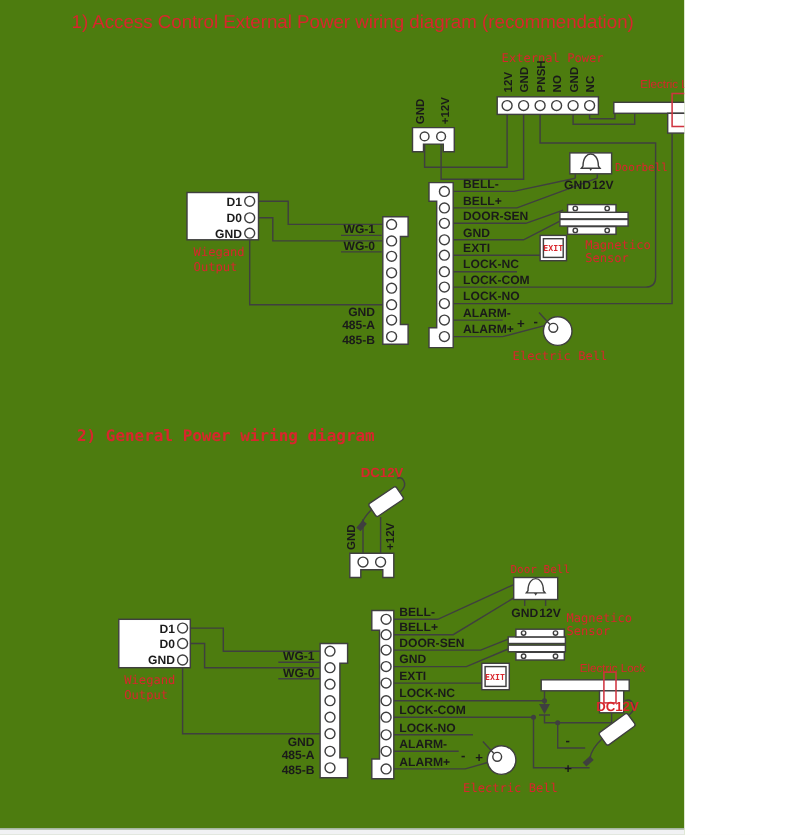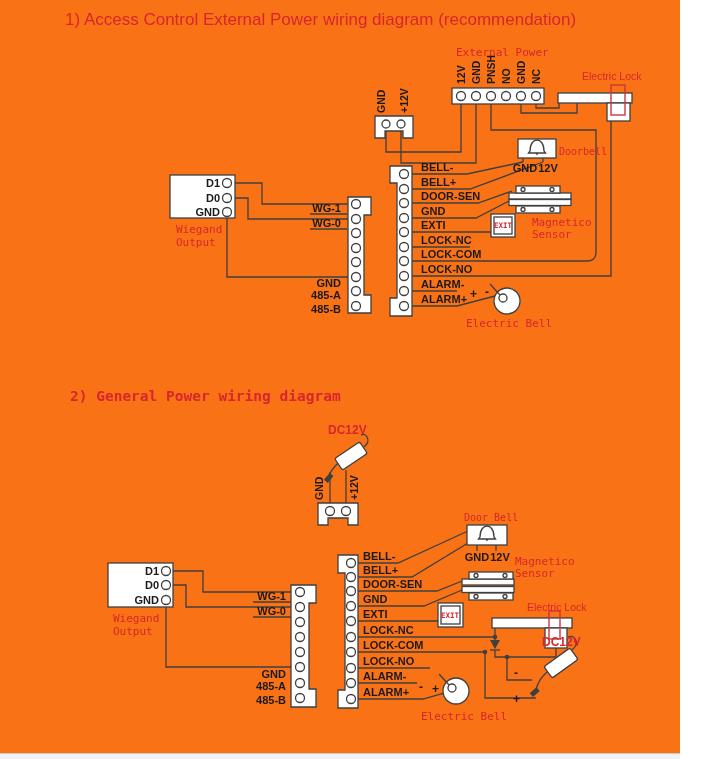--- a/index.html
+++ b/index.html
@@ -1,16 +1,16 @@
 <!DOCTYPE html>
 <html><head>
 <meta charset="utf-8">
 <style>
   html,body { margin:0; padding:0; background:#ffffff; }
-  .stage { position:relative; width:680px; height:759px; background:#f97316; overflow:hidden; }
+  .stage { position:relative; width:622px; height:759px; background:#4d7c0f; overflow:hidden; }
   svg text { user-select:none; }
   .title1 { font:17px "Liberation Sans", sans-serif; fill:#d8262c; }
   .title2 { font:14.5px "DejaVu Sans Mono", monospace; fill:#d8262c; font-weight:bold; }
   .red    { font:11px "DejaVu Sans Mono", monospace; fill:#d8262c; }
   .red2   { font:10px "DejaVu Sans Mono", monospace; fill:#d8262c; }
   .redsans{ font:10.5px "Liberation Sans", sans-serif; fill:#d8262c; }
   .dc     { font:bold 12px "Liberation Sans", sans-serif; fill:#d8262c; }
   .lbl    { font:bold 11px "Liberation Sans", sans-serif; fill:#1a1a1a; }
   .rot    { font:bold 10.5px "Liberation Sans", sans-serif; fill:#1a1a1a; }
   .sign   { font:bold 12px "Liberation Sans", sans-serif; fill:#1a1a1a; }

